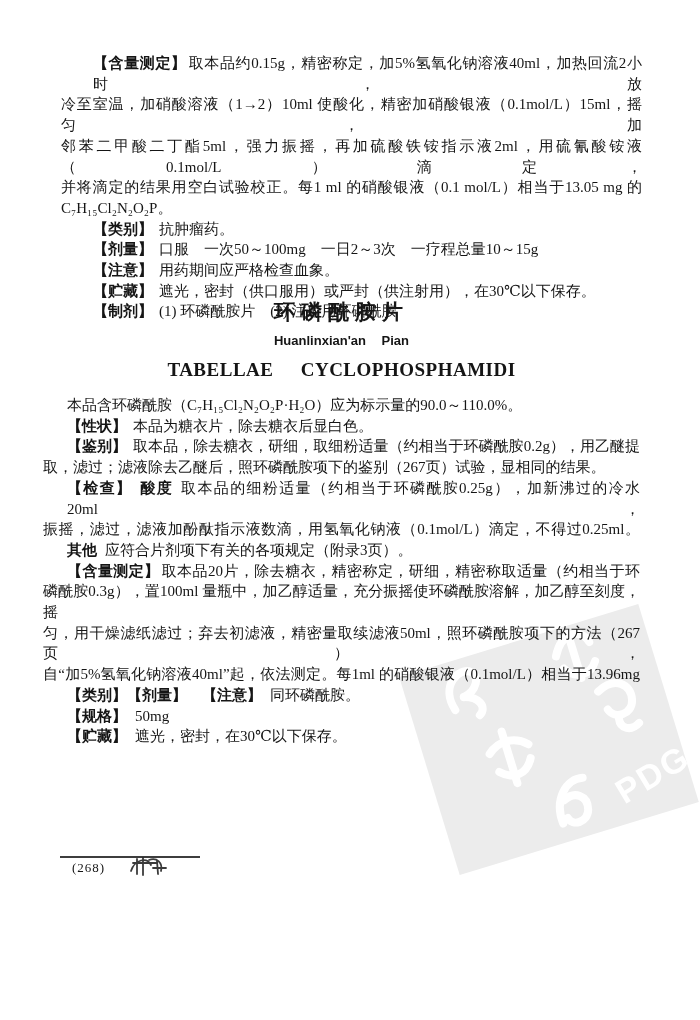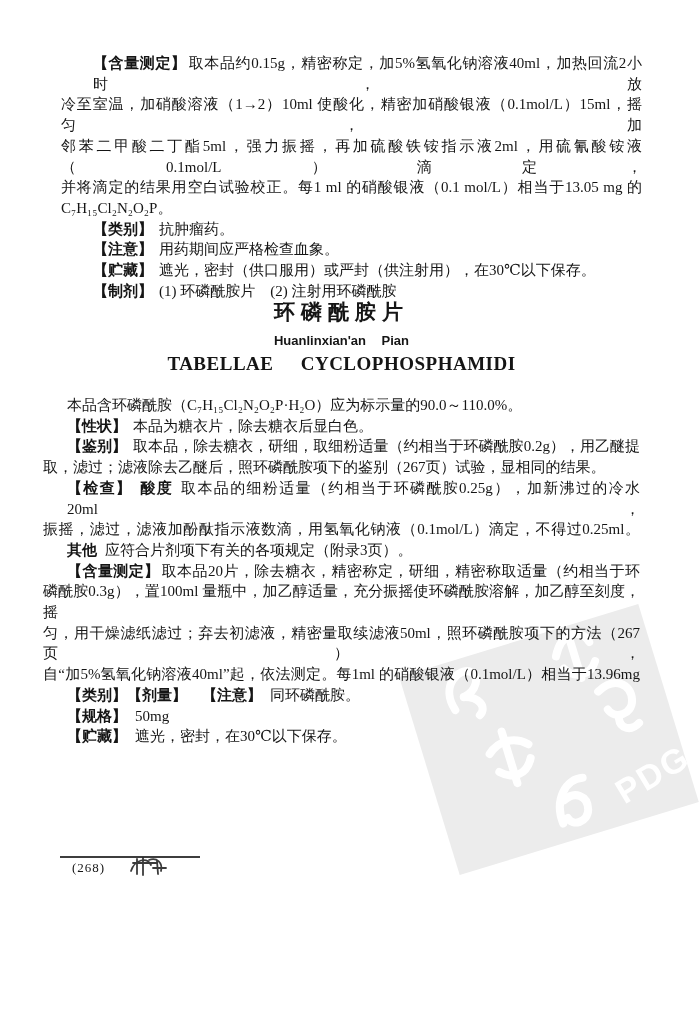--- a/index.html
+++ b/index.html
@@ -34,21 +34,21 @@
   .titleblk { left:43px; top:298px; width:597px; text-align:center; }
   .tcn {
     font-size:21px; font-weight:700; letter-spacing:6px;
     font-family:"Liberation Sans","DejaVu Sans",sans-serif;
   }
   .tpy {
     margin-top:7px; font-size:13px; font-weight:700; word-spacing:12px;
     font-family:"Liberation Sans","DejaVu Sans",sans-serif;
   }
   .tla {
-    margin-top:5px; font-size:19px; font-weight:700; word-spacing:22px;
+    margin-top:11px; font-size:19px; font-weight:700; word-spacing:22px;
     letter-spacing:0.5px;
     font-family:"Liberation Serif","DejaVu Serif",serif;
   }
 
   
   .rule { left:60px; top:856px; width:140px; height:2px; background:#3d3d3d; }
   .pageno { left:72px; top:860px; font-size:13px; letter-spacing:1px; }
   .smudge { left:127px; top:855px; }
 </style>
 </head>
@@ -87,20 +87,21 @@
   </div>
 
   <div class="layer a1">
     <div class="line j ind"><span class="lbl g10">【含量测定】</span><span>取本品约0.15g，精密称定，加5%氢氧化钠溶液40ml，加热回流2小时，放</span></div>
     <div class="line j">冷至室温，加硝酸溶液（1→2）10ml 使酸化，精密加硝酸银液（0.1mol/L）15ml，摇匀，加</div>
     <div class="line j">邻苯二甲酸二丁酯5ml，强力振摇，再加硫酸铁铵指示液2ml，用硫氰酸铵液（0.1mol/L）滴定，</div>
     <div class="line j">并将滴定的结果用空白试验校正。每1 ml 的硝酸银液（0.1 mol/L）相当于13.05 mg 的</div>
     <div class="line">C₇H₁₅Cl₂N₂O₂P。</div>
 
     <div class="line ind"><span class="lbl g6">【类别】</span><span>抗肿瘤药。</span></div>
+    <div class="line ind"><span class="lbl g6">【剂量】</span><span>口服　一次50～100mg　一日2～3次　一疗程总量10～15g</span></div>
     <div class="line ind"><span class="lbl g6">【注意】</span><span>用药期间应严格检查血象。</span></div>
     <div class="line ind"><span class="lbl g6">【贮藏】</span><span>遮光，密封（供口服用）或严封（供注射用），在30℃以下保存。</span></div>
     <div class="line ind"><span class="lbl g6">【制剂】</span><span>(1) 环磷酰胺片　(2) 注射用环磷酰胺</span></div>
   </div>
 
   <div class="layer titleblk">
     <div class="tcn">环磷酰胺片</div>
     <div class="tpy">Huanlinxian'an Pian</div>
     <div class="tla">TABELLAE CYCLOPHOSPHAMIDI</div>
   </div>

